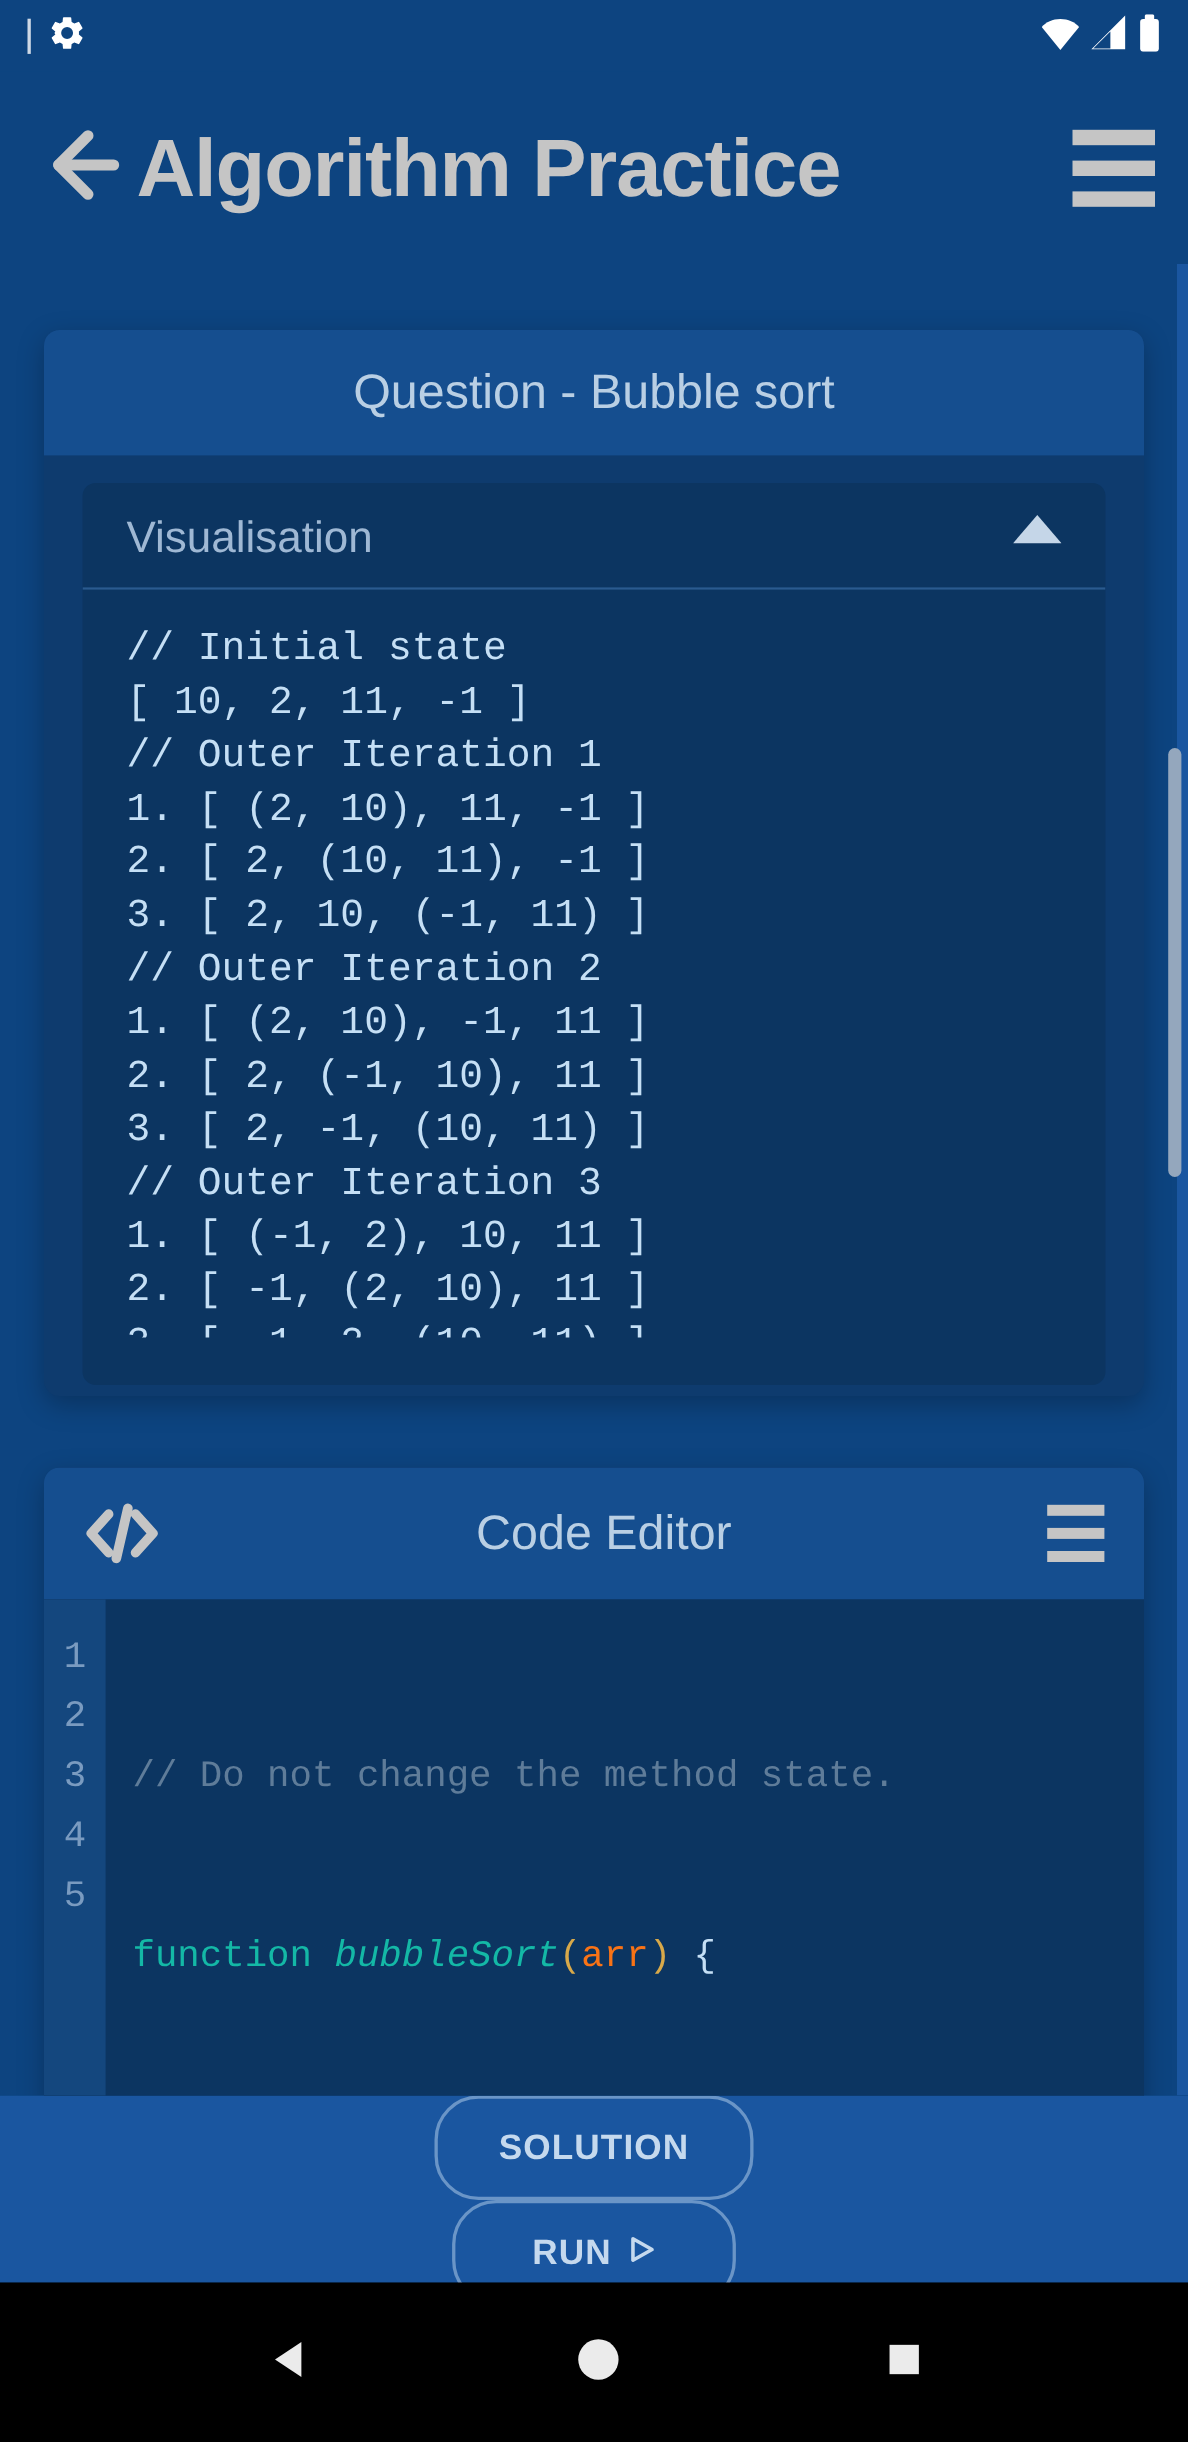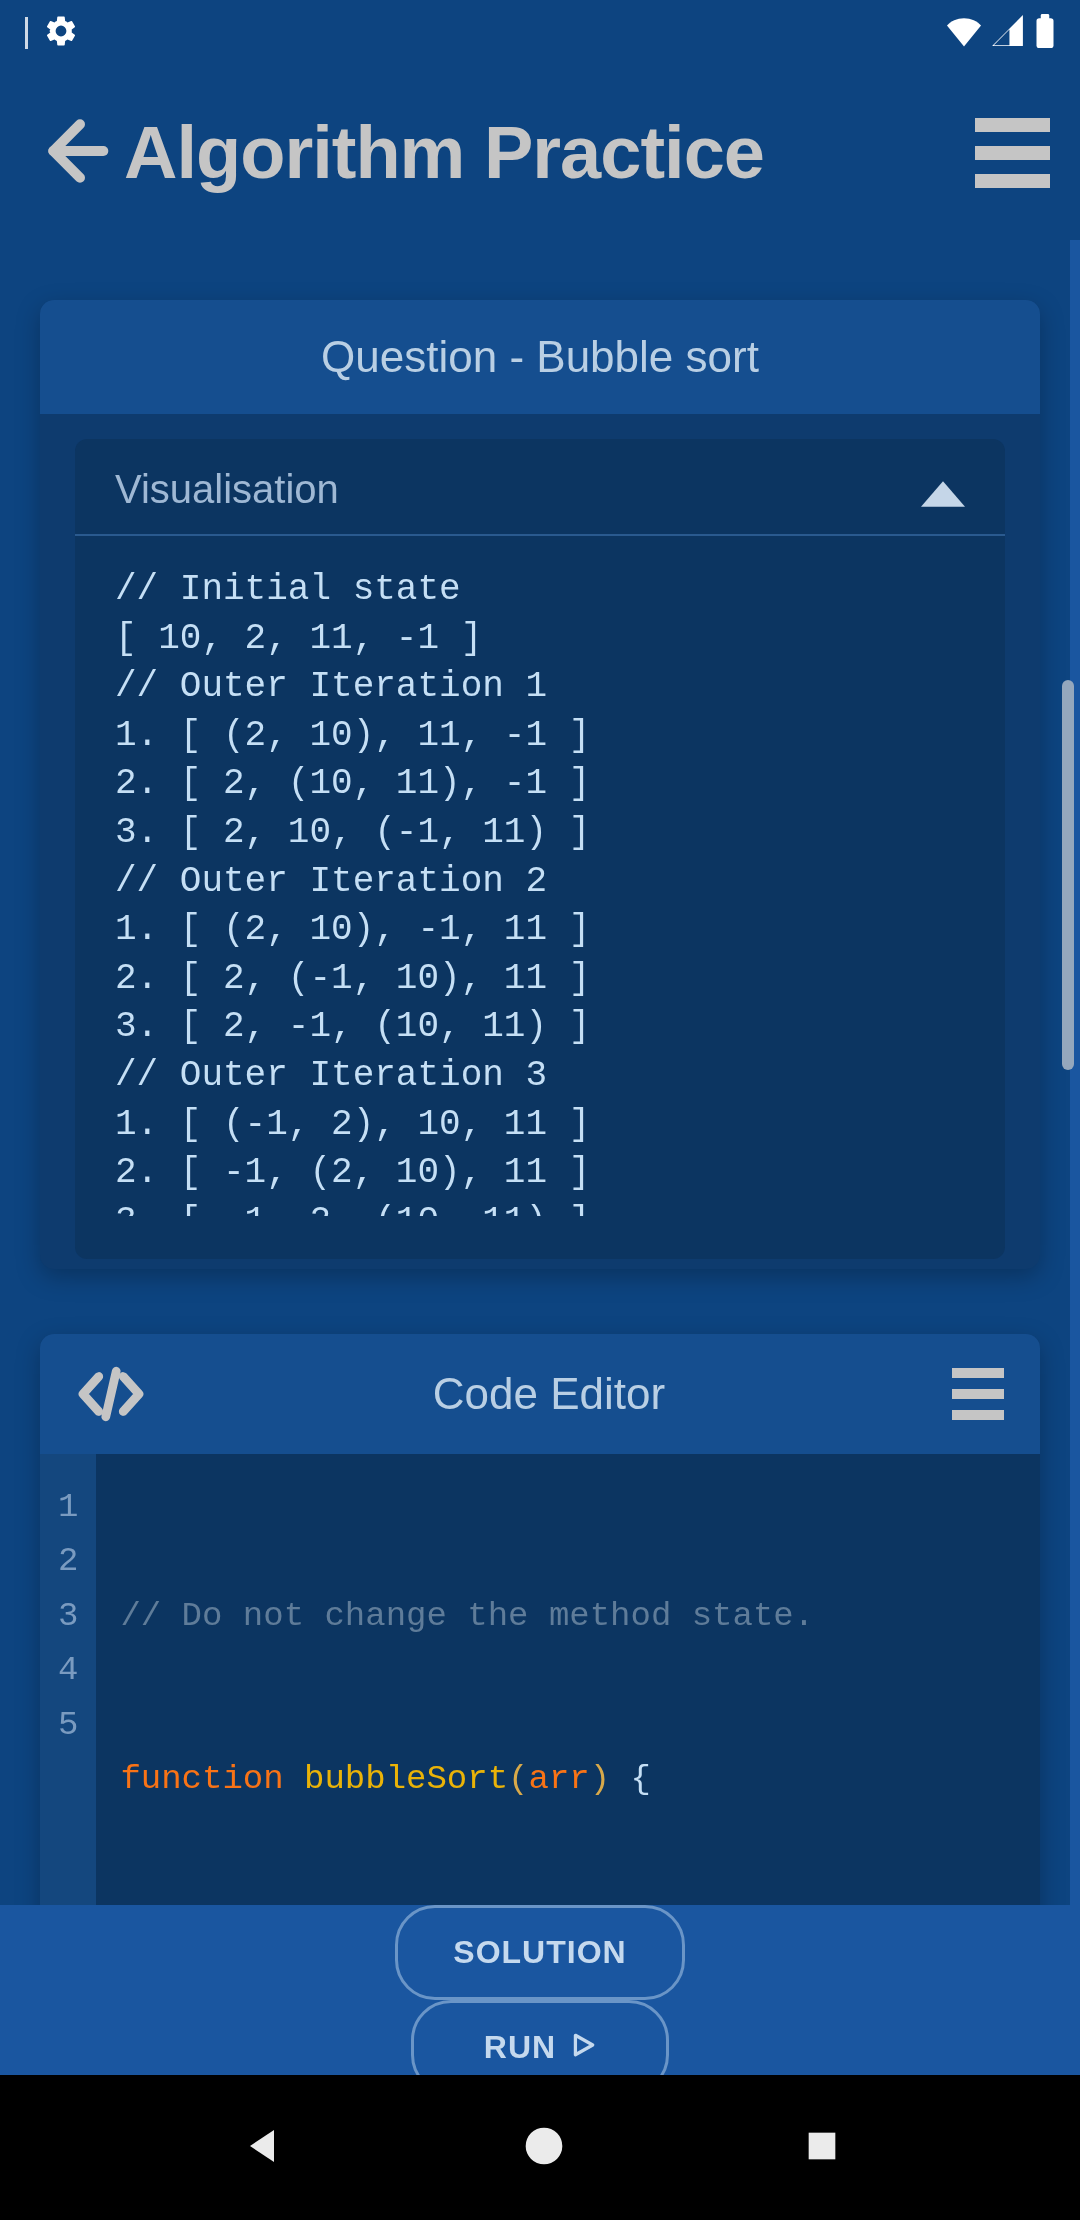--- a/index.html
+++ b/index.html
@@ -17,43 +17,43 @@
     .hamburger { display: flex; flex-direction: column; gap: 14px; cursor: pointer; }
     .hamburger span { display: block; width: 75px; height: 14px; background: #c5c5c5; }
 
     .content { flex: 1; background: #0d4480; padding: 60px 40px 20px 40px; overflow: hidden; position: relative; }
 
     .question-card { background: #0e3b6e; border-radius: 14px; margin-bottom: 65px; overflow: hidden; box-shadow: 0 8px 24px rgba(0,0,0,0.25); }
     .question-header { background: #154e8f; padding: 32px 16px; text-align: center; color: #b9cfe4; font-size: 44px; font-weight: 400; }
 
     .vis-section { padding: 25px 35px 10px 35px; }
     .vis-panel { background: #0c3561; border-radius: 12px; padding: 0; overflow: hidden; height: 820px; }
-    .vis-header { display: flex; align-items: flex-end; justify-content: space-between; padding: 28px 40px 22px 40px; border-bottom: 2px solid #2a5a8f; }
+    .vis-header { display: flex; align-items: flex-start; justify-content: space-between; padding: 28px 40px 22px 40px; border-bottom: 2px solid #2a5a8f; }
     .vis-title { color: #9fb8d4; font-size: 40px; font-weight: 400; }
     .vis-caret { cursor: pointer; }
     .vis-body { padding: 30px 40px 0 40px; color: #c5dff5; font-family: 'Courier New', monospace; font-size: 36px; line-height: 1.35; white-space: pre; overflow: hidden; height: 680px; }
 
     .content-scrollbar { position: absolute; right: 6px; top: 440px; width: 12px; height: 390px; background: #94a7bd; border-radius: 6px; }
     .page-scroll-zone { position: absolute; right: -8px; top: 0; bottom: 0; width: 18px; background: #1a56a0; }
 
     .editor-card { background: #0e3b6e; border-radius: 14px 14px 0 0; overflow: hidden; box-shadow: 0 8px 24px rgba(0,0,0,0.25); }
     .editor-header { background: #154e8f; padding: 32px 36px; display: flex; align-items: center; justify-content: space-between; }
     .editor-title { color: #b9cfe4; font-size: 44px; flex: 1; text-align: center; }
     .code-icon { display: flex; align-items: center; }
     .hamburger2 { display: flex; flex-direction: column; gap: 11px; cursor: pointer; }
     .hamburger2 span { display: block; width: 52px; height: 10px; background: #c5c5c5; }
 
     .editor-body { display: flex; min-height: 540px; background: #0c3561; }
     .gutter { background: #14477e; padding: 26px 18px 0 18px; text-align: right; }
     .gutter div { color: #7a9bc0; font-family: 'Courier New', monospace; font-size: 34px; line-height: 1.6; }
     .code-area { flex: 1; padding: 26px 20px 0 24px; font-family: 'Courier New', monospace; font-size: 34px; line-height: 1.6; color: #c5dff5; white-space: pre; }
     .code-line { display: block; }
     .tok-comment { color: #5f7c99; }
-    .tok-keyword { color: #f97316; }
-    .tok-func { color: #eab308; }
+    .tok-keyword { color: #14b8a6; }
+    .tok-func { color: #14b8a6; font-style: italic; }
     .tok-paren { color: #d8a94a; }
     .tok-param { color: #f97316; }
     .tok-brace { color: #c5dff5; }
 
     .footer { height: 170px; background: #1a56a0; display: flex; align-items: center; justify-content: space-between; padding: 0 120px; flex-direction: column; }
     .pill-btn { border: 3px solid #6a95c7; background: transparent; color: #c5d9ee; border-radius: 40px; padding: 26px 55px; font-size: 32px; font-weight: 700; letter-spacing: 1px; display: flex; align-items: center; gap: 14px; cursor: pointer; }
     .pill-btn.run { padding: 26px 70px; }
 
     .navbar { height: 145px; background: #000; display: flex; align-items: center; justify-content: space-around; padding: 0 120px; }
     .nav-btn { cursor: pointer; opacity: 0.92; }

